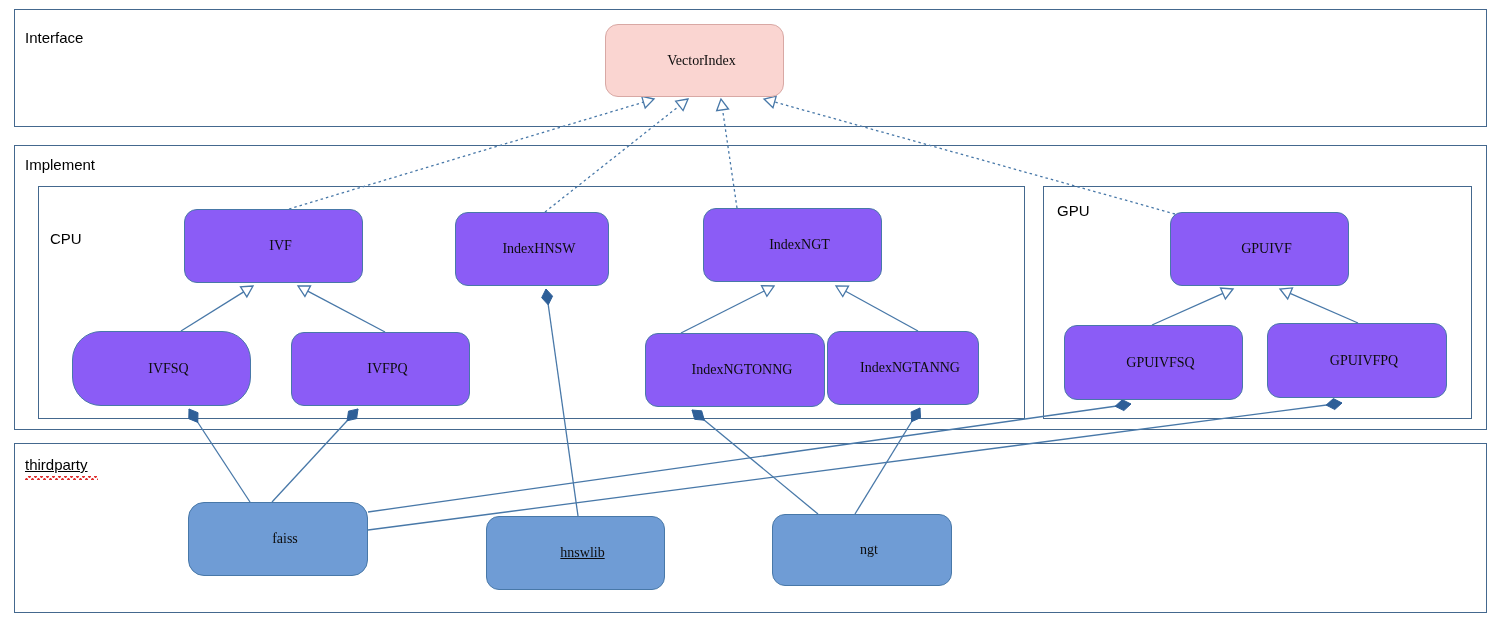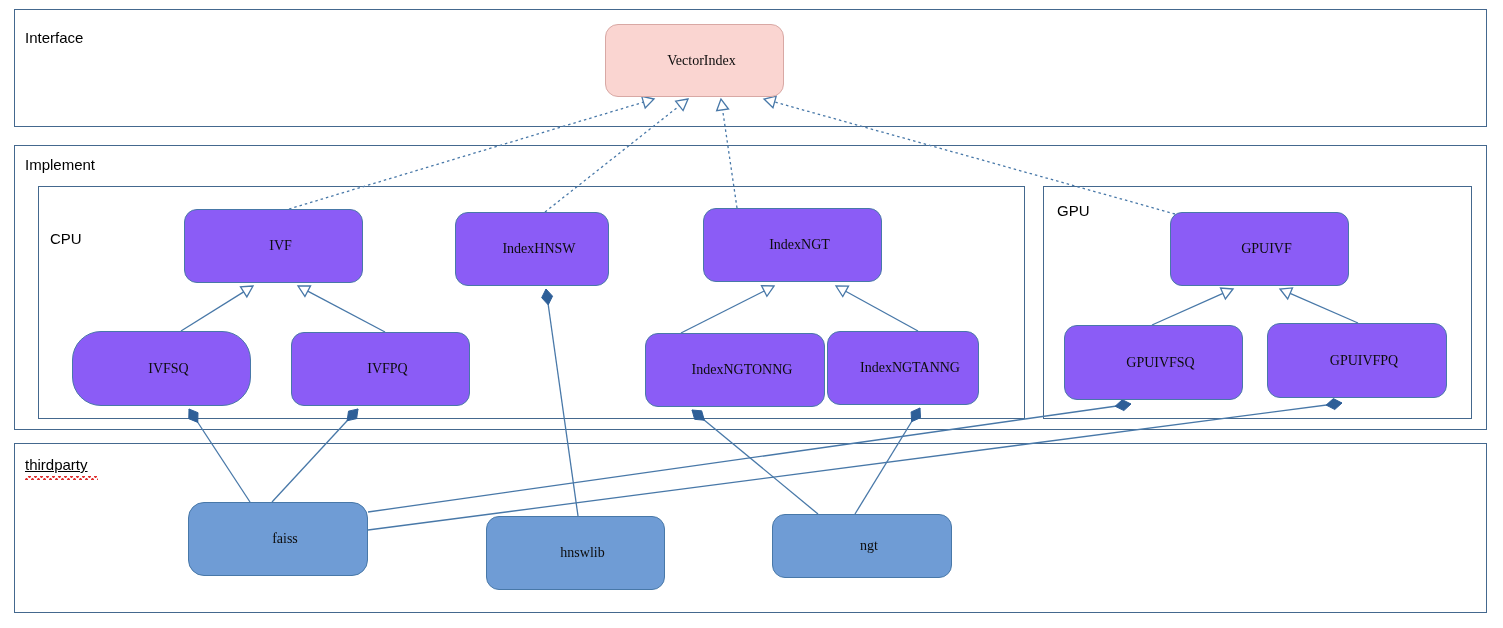--- a/index.html
+++ b/index.html
@@ -195,20 +195,20 @@
       </div>
       <div class="node green" style="left: 1064px; top: 325px; width: 179px; height: 75px;">
         <span>GPUIVFSQ</span>
       </div>
       <div class="node green" style="left: 1267px; top: 323px; width: 180px; height: 75px;">
         <span>GPUIVFPQ</span>
       </div>
       <div class="node blue" style="left: 188px; top: 502px; width: 180px; height: 74px; border-radius: 16px;">
         <span>faiss</span>
       </div>
-      <div class="node blue" style="left: 486px; top: 516px; width: 179px; height: 74px;">
+      <div class="node blue" style="left: 486px; top: 516px; width: 179px; height: 74px; text-decoration: underline;">
         <span>hnswlib</span>
       </div>
-      <div class="node blue" style="left: 772px; top: 514px; width: 180px; height: 64px; text-align: right;">
+      <div class="node blue" style="left: 772px; top: 514px; width: 180px; height: 72px; text-align: right;">
         <span>ngt</span>
       </div>
     </div>
 </div>
 
 </body></html>

